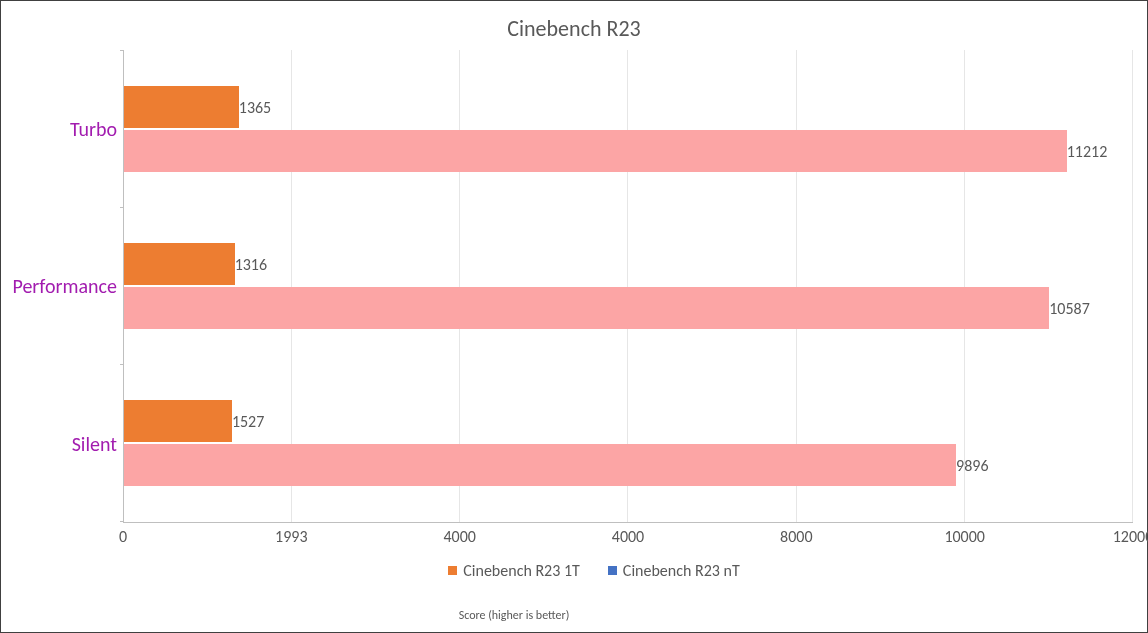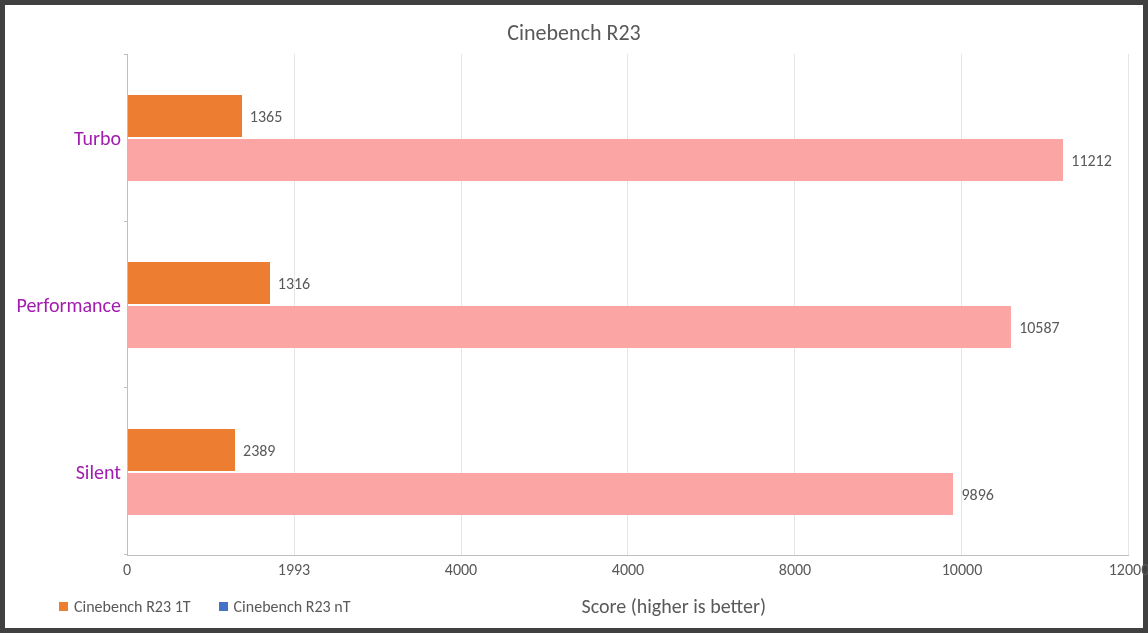--- a/index.html
+++ b/index.html
@@ -4,21 +4,21 @@
 <style>
   body {
     margin: 0;
     font-family: Calibri, Arial, sans-serif;
     background: #fff;
     color: #595959;
   }
   .chart-container {
     width: 1148px;
     height: 633px;
-    border: 5px solid #404040;
+    border: 1px solid #404040;
     box-sizing: border-box;
     position: relative;
     padding: 10px 14px 10px 14px;
     display: flex;
     flex-direction: column;
   }
   .chart-title {
     text-align: center;
     font-size: 22px;
     color: #595959;
@@ -106,21 +106,20 @@
     top: 0;
     bottom: 0;
   }
   .bar-orange { background: #ed7d31; }
   .bar-blue   { background: #fca5a5; }
   .data-label {
     position: absolute;
     left: 100%;
     top: 50%;
     transform: translateY(-50%);
-    margin-left: 8px;
     font-size: 16px;
     color: #595959;
     white-space: nowrap;
   }
   .x-axis-row {
     display: flex;
     align-items: flex-start;
   }
   .x-axis-spacer { width: 108px; }
   .x-axis {
@@ -134,40 +133,41 @@
     position: absolute;
     top: 4px;
     transform: translateX(-50%);
   }
   .bottom-row {
     display: flex;
     align-items: center;
     margin-top: 14px;
     gap: 28px;
     padding-left: 40px;
+    flex-direction: column;
   }
   .legend {
     display: flex;
     gap: 28px;
     font-size: 16px;
     color: #595959;
   }
   .legend-item {
     display: flex;
     align-items: center;
     gap: 6px;
   }
   .swatch {
     width: 9px;
     height: 9px;
   }
   .swatch-orange { background: #ed7d31; }
   .swatch-blue   { background: #4472c4; }
   .x-title {
-    font-size: 20px;
+    font-size: 12px;
     color: #595959;
     flex: 1;
     text-align: center;
     padding-right: 160px;
   }
 </style>
 </head>
 <body>
 
 <div class="chart-container">
@@ -204,33 +204,33 @@
       <div class="groups">
 
         <div class="group">
           <div class="bar-row">
             <div class="bar bar-blue" id="bar-c0-s2" style="width: 82.4667%;">
               <span class="data-label">9896</span>
             </div>
           </div>
           <div class="bar-row">
             <div class="bar bar-orange" id="bar-c0-s1" style="width: 10.6917%;">
-              <span class="data-label">2389</span>
+              <span class="data-label">1527</span>
             </div>
           </div>
         </div>
 
         <div class="group">
           <div class="bar-row">
-            <div class="bar bar-blue" id="bar-c1-s2" style="width: 88.225%;">
+            <div class="bar bar-blue" id="bar-c1-s2" style="width: 88.225%; padding-left: 35px;">
               <span class="data-label">10587</span>
             </div>
           </div>
           <div class="bar-row">
-            <div class="bar bar-orange" id="bar-c1-s1" style="width: 10.9667%; padding-left: 32px;">
+            <div class="bar bar-orange" id="bar-c1-s1" style="width: 10.9667%;">
               <span class="data-label">1316</span>
             </div>
           </div>
         </div>
 
         <div class="group">
           <div class="bar-row">
             <div class="bar bar-blue" id="bar-c2-s2" style="width: 93.4333%;">
               <span class="data-label">11212</span>
             </div>

